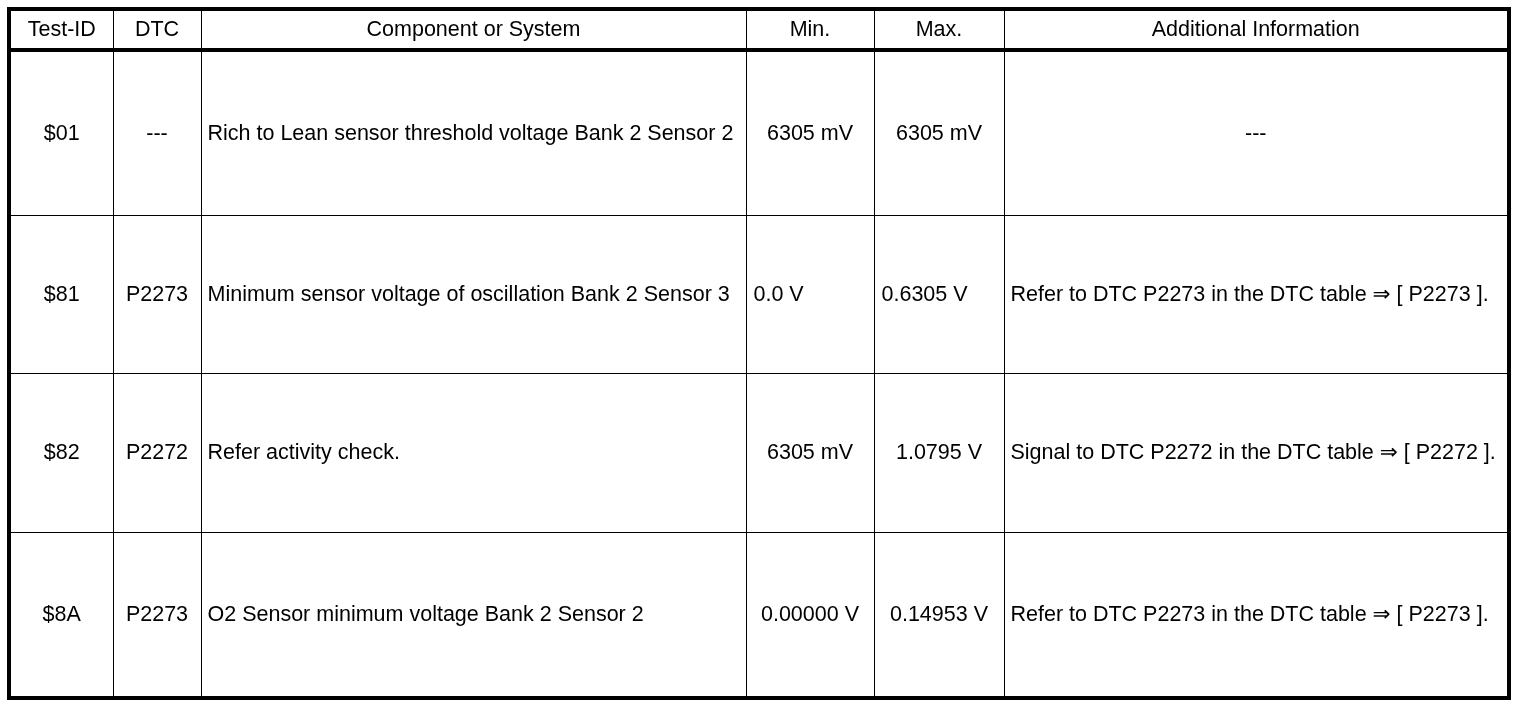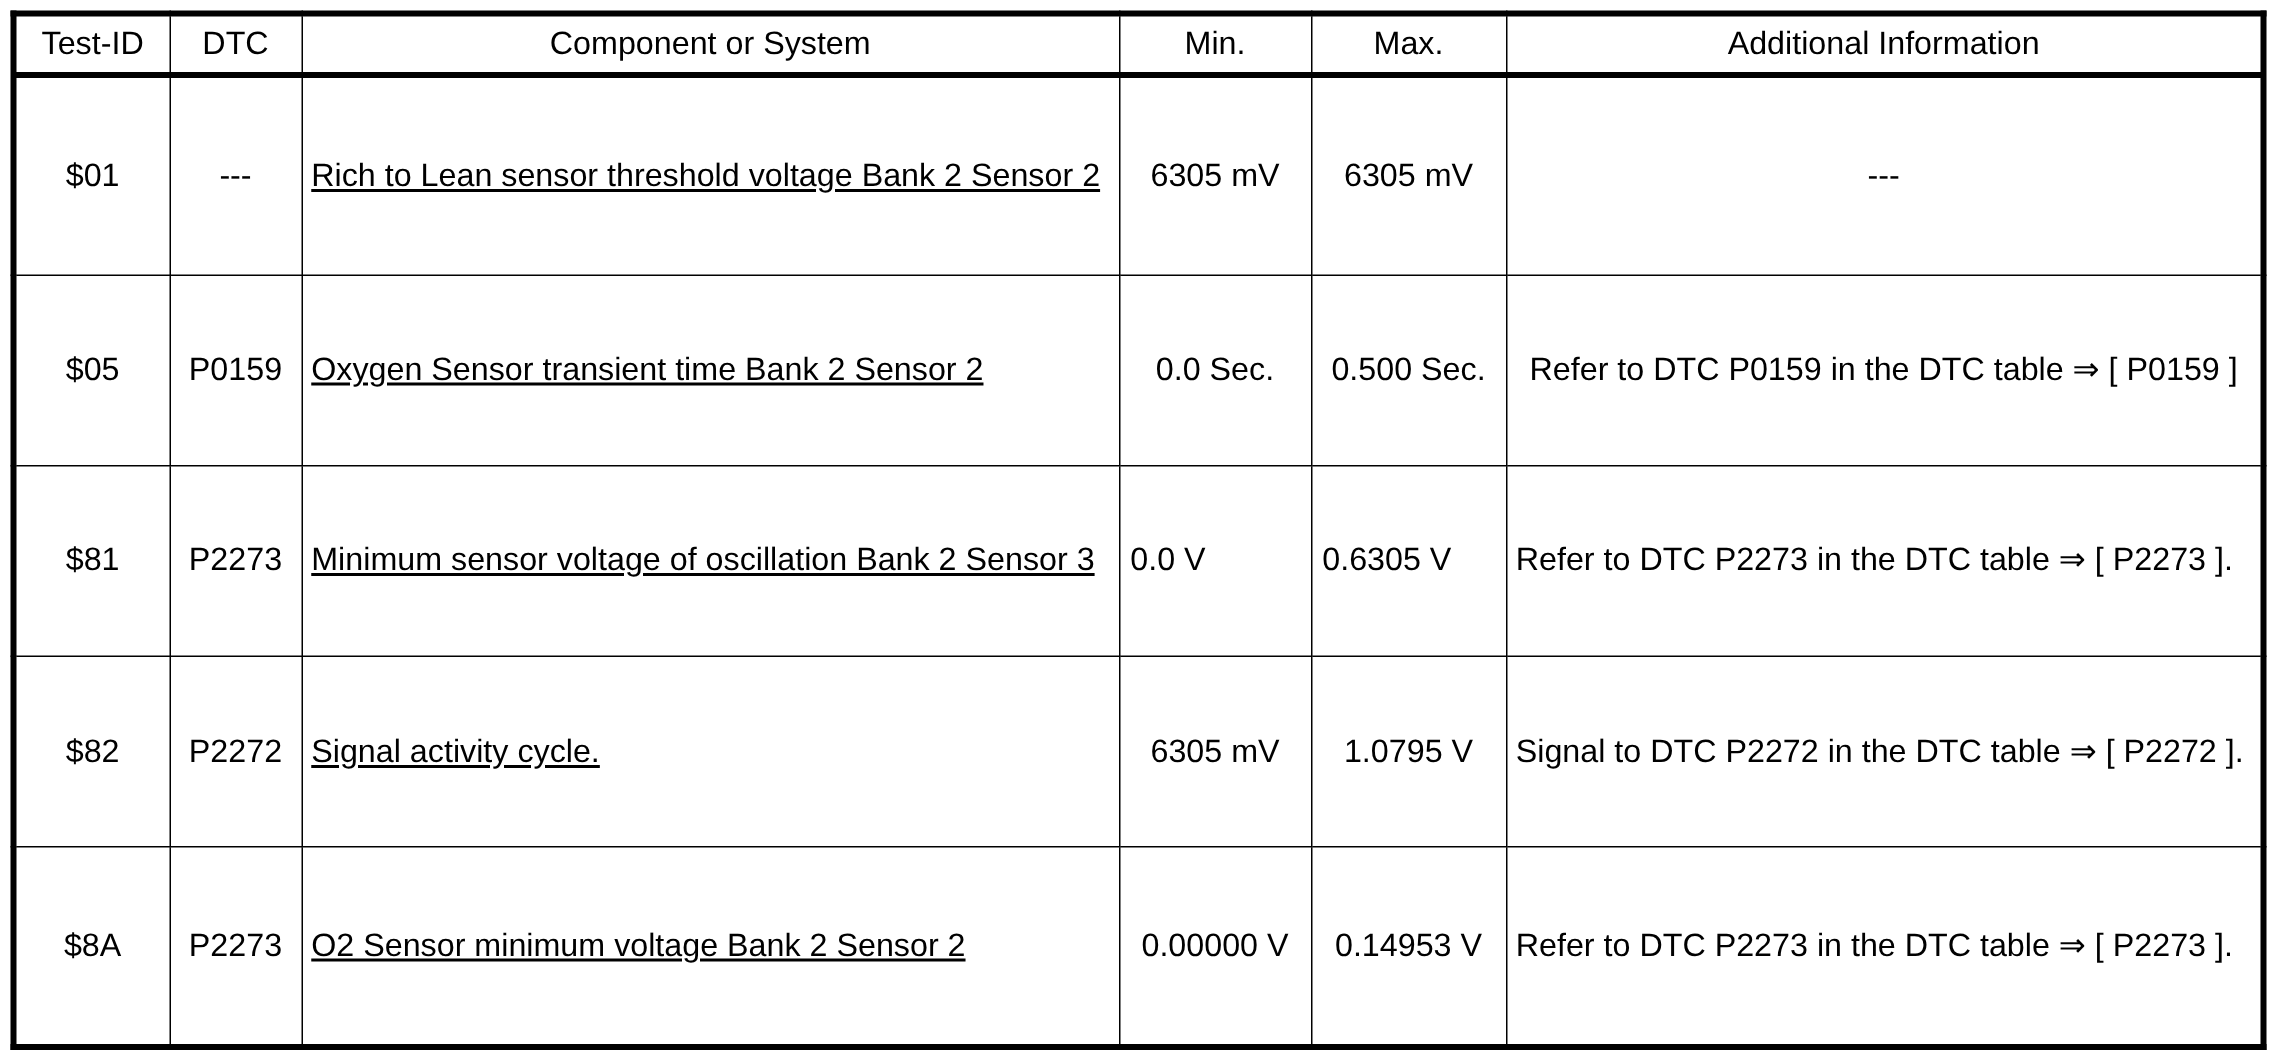--- a/index.html
+++ b/index.html
@@ -68,21 +68,20 @@
   td.cell-testid,
   td.cell-dtc {
     text-align: center;
     white-space: nowrap;
   }
 
   td.cell-comp {
     text-align: left;
     padding-left: 8px;
     padding-right: 4px;
-    text-decoration: underline;
   }
 
   td.cell-min,
   td.cell-max {
     text-align: center;
   }
   td.cell-min.align-left,
   td.cell-max.align-left {
     text-align: left;
     padding-left: 7px;
@@ -127,39 +126,31 @@
     <tbody id="table-body">
         <tr>
           <td class="cell-testid">$01</td>
           <td class="cell-dtc dash-cell">---</td>
           <td class="cell-comp">Rich to Lean sensor threshold voltage Bank 2 Sensor 2</td>
           <td class="cell-min">6305 mV</td>
           <td class="cell-max">6305 mV</td>
           <td class="cell-info align-center dash-cell">---</td>
         </tr>
         <tr>
-          <td class="cell-testid">$05</td>
-          <td class="cell-dtc">P0159</td>
-          <td class="cell-comp">Oxygen Sensor transient time Bank 2 Sensor 2</td>
-          <td class="cell-min">0.0 Sec.</td>
-          <td class="cell-max">0.500 Sec.</td>
-          <td class="cell-info align-center">Refer to DTC P0159 in the DTC table ⇒ [ P0159 ]</td>
-        </tr>
-        <tr>
           <td class="cell-testid">$81</td>
           <td class="cell-dtc">P2273</td>
           <td class="cell-comp">Minimum sensor voltage of oscillation Bank 2 Sensor 3</td>
           <td class="cell-min align-left">0.0 V</td>
           <td class="cell-max align-left">0.6305 V</td>
           <td class="cell-info align-left">Refer to DTC P2273 in the DTC table ⇒ [ P2273 ].</td>
         </tr>
         <tr>
           <td class="cell-testid">$82</td>
           <td class="cell-dtc">P2272</td>
-          <td class="cell-comp">Signal activity cycle.</td>
+          <td class="cell-comp">Refer activity check.</td>
           <td class="cell-min">6305 mV</td>
           <td class="cell-max">1.0795 V</td>
           <td class="cell-info align-left">Signal to DTC P2272 in the DTC table ⇒ [ P2272 ].</td>
         </tr>
         <tr>
           <td class="cell-testid">$8A</td>
           <td class="cell-dtc">P2273</td>
           <td class="cell-comp">O2 Sensor minimum voltage Bank 2 Sensor 2</td>
           <td class="cell-min">0.00000 V</td>
           <td class="cell-max">0.14953 V</td>

